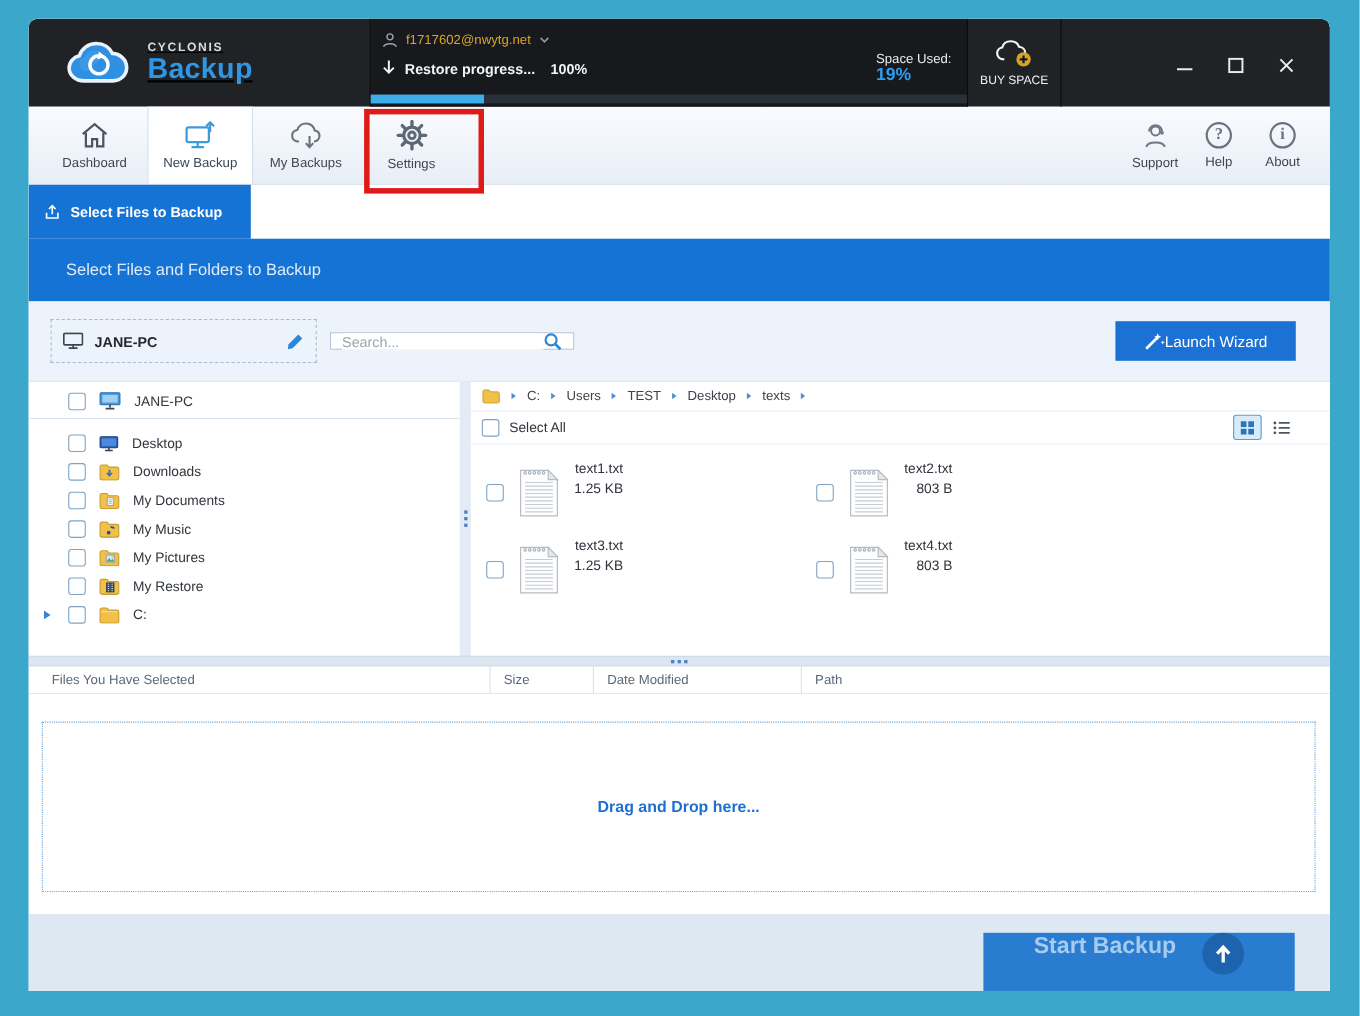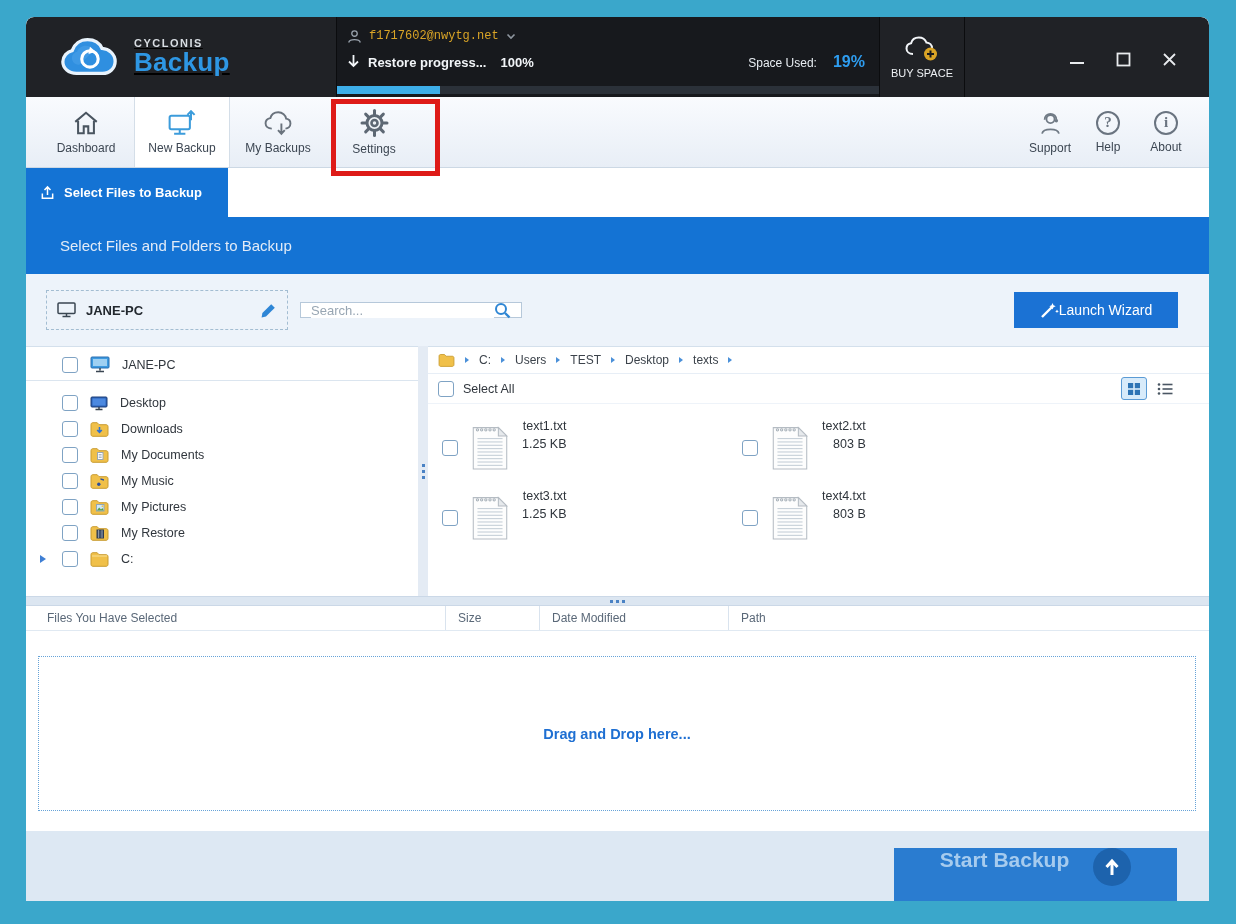--- a/index.html
+++ b/index.html
@@ -8,26 +8,26 @@
 
   .window { position:absolute; left:26px; top:17px; width:1183px; height:884px; background:#fff; border-radius:8px 8px 0 0; overflow:hidden; }
 
   
   .header { height:80px; background:#202226; display:flex; border-radius:8px 8px 0 0; }
   .brand { width:311px; display:flex; align-items:center; padding-left:32px; gap:14px; border-right:1px solid #0b0c0e; }
   .brand-text { display:flex; flex-direction:column; line-height:1.05;text-decoration:underline; }
   .brand-name { color:#d8dde2; font-size:11px; letter-spacing:1.5px; font-weight:bold; }
   .brand-product { color:#2e97e4; font-size:26px; font-weight:bold; letter-spacing:.3px; }
   .account-section { width:543px; background:#17191d; position:relative; padding:9px 14px 0 10px; border-right:1px solid #0b0c0e; }
-  .acct-row1 { display:flex; align-items:center; gap:7px; height:20px;font-family:Liberation Mono, monospace; }
+  .acct-row1 { display:flex; align-items:center; gap:7px; height:20px; }
   .acct-email { color:#d9a426; font-size:12px; }
   .acct-row2 { display:flex; align-items:center; gap:8px; height:26px; margin-top:3px; }
   .restore-label { color:#f2f5f8; font-size:13px; font-weight:bold; }
   .restore-pct { color:#f2f5f8; font-size:13px; font-weight:bold; margin-left:6px; }
-  .space-used { margin-left:auto; display:flex; align-items:baseline; gap:16px; }
+  .space-used { margin-left:auto; display:flex; align-items:baseline; gap:0;flex-direction:column; }
   .space-used-label { color:#e8edf2; font-size:12px; }
   .space-used-value { color:#2e9df0; font-size:16px; font-weight:bold; }
   .progressbar { position:absolute; left:0; right:0; bottom:3px; height:8px; background:#2b3139; }
   .progressbar .fill { height:100%; background:#3daee9; }
   .buyspace { width:85px; display:flex; flex-direction:column; align-items:center; justify-content:center; gap:5px; border-right:1px solid #0b0c0e; cursor:pointer; }
   .buyspace-label { color:#eef1f4; font-size:11px; }
   .win-controls { flex:1; display:flex; justify-content:flex-end; align-items:flex-start; gap:26px; padding:33px 30px 0 0; }
   .win-btn { width:20px; height:18px; display:flex; align-items:center; justify-content:center; cursor:pointer; }
 
   

